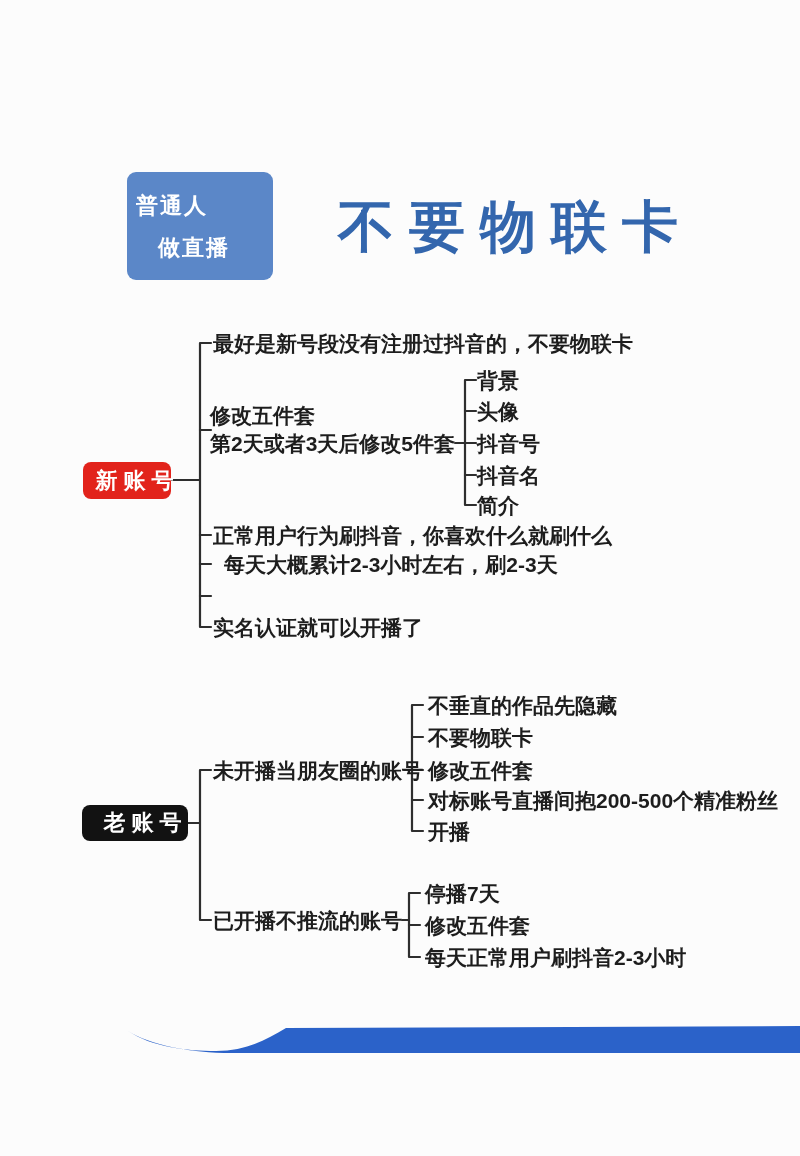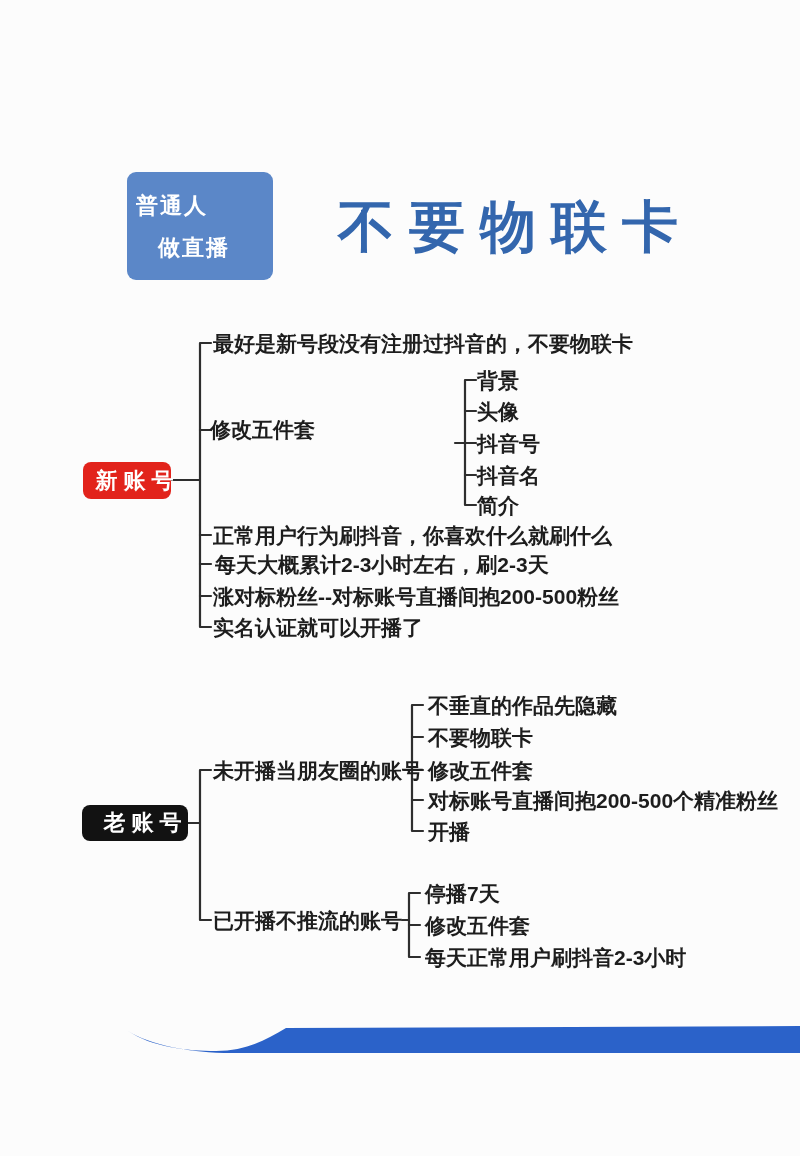--- a/index.html
+++ b/index.html
@@ -95,31 +95,31 @@
   </div>
   <h1 class="title">不要物联卡</h1>
 
   <div class="node node-red">新账号</div>
   <div class="node node-black">老账号</div>
 
   <div class="t" style="left:213px; top:343px">最好是新号段没有注册过抖音的，不要物联卡</div>
 
   <div class="t two" style="left:210px; top:430px">
     <span>修改五件套</span>
+    <span>第2天或者3天后修改5件套</span>
   </div>
 
   <div class="t" style="left:477px; top:380px">背景</div>
   <div class="t" style="left:477px; top:411px">头像</div>
   <div class="t" style="left:477px; top:443px">抖音号</div>
   <div class="t" style="left:477px; top:475px">抖音名</div>
   <div class="t" style="left:477px; top:505px">简介</div>
 
   <div class="t" style="left:213px; top:535px">正常用户行为刷抖音，你喜欢什么就刷什么</div>
-  <div class="t" style="left:215px; top:564px">每天大概累计2-3小时左右，刷2-3天</div>
-  <div class="t" style="left:213px; top:596px">涨对标粉丝--对标账号直播间抱200-500粉丝</div>
+  <div class="t" style="left:224px; top:564px">每天大概累计2-3小时左右，刷2-3天</div>
   <div class="t" style="left:213px; top:627px">实名认证就可以开播了</div>
 
   <div class="t" style="left:428px; top:705px">不垂直的作品先隐藏</div>
   <div class="t" style="left:213px; top:770px">未开播当朋友圈的账号</div>
   <div class="t" style="left:428px; top:737px">不要物联卡</div>
   <div class="t" style="left:428px; top:770px">修改五件套</div>
   <div class="t" style="left:428px; top:800px">对标账号直播间抱200-500个精准粉丝</div>
   <div class="t" style="left:428px; top:831px">开播</div>
 
   <div class="t" style="left:213px; top:920px">已开播不推流的账号</div>

